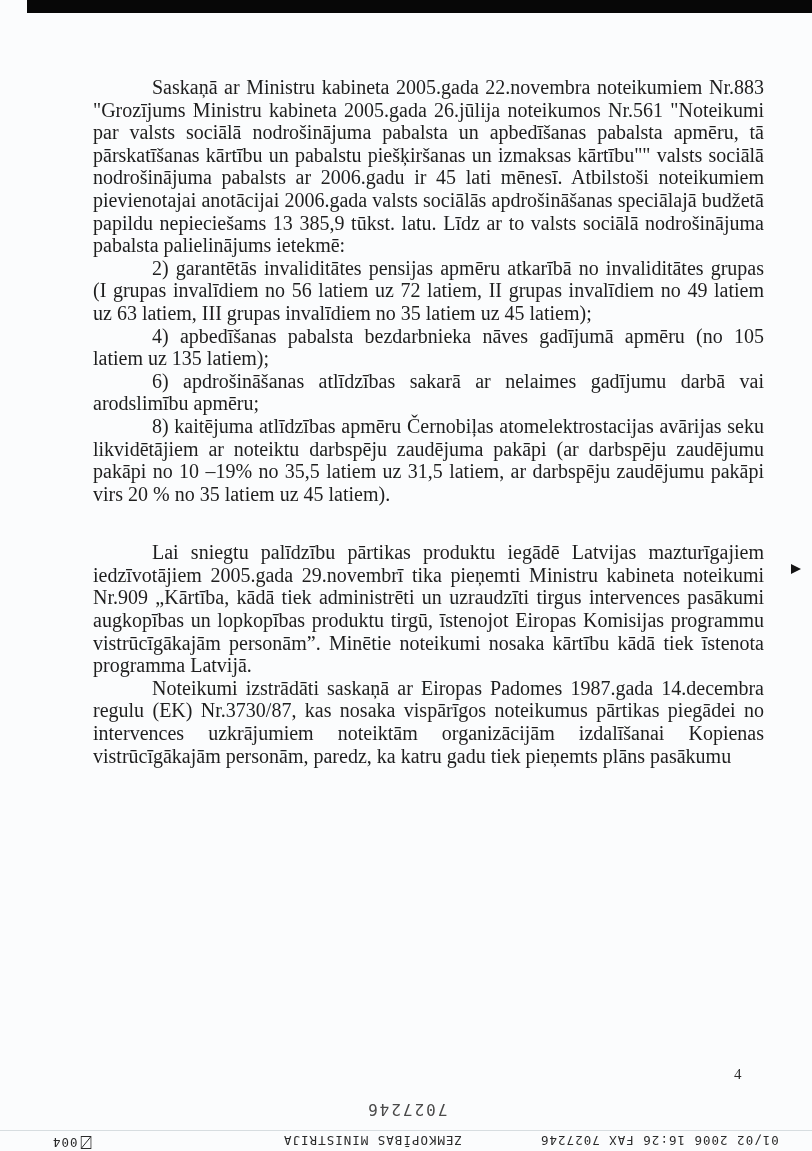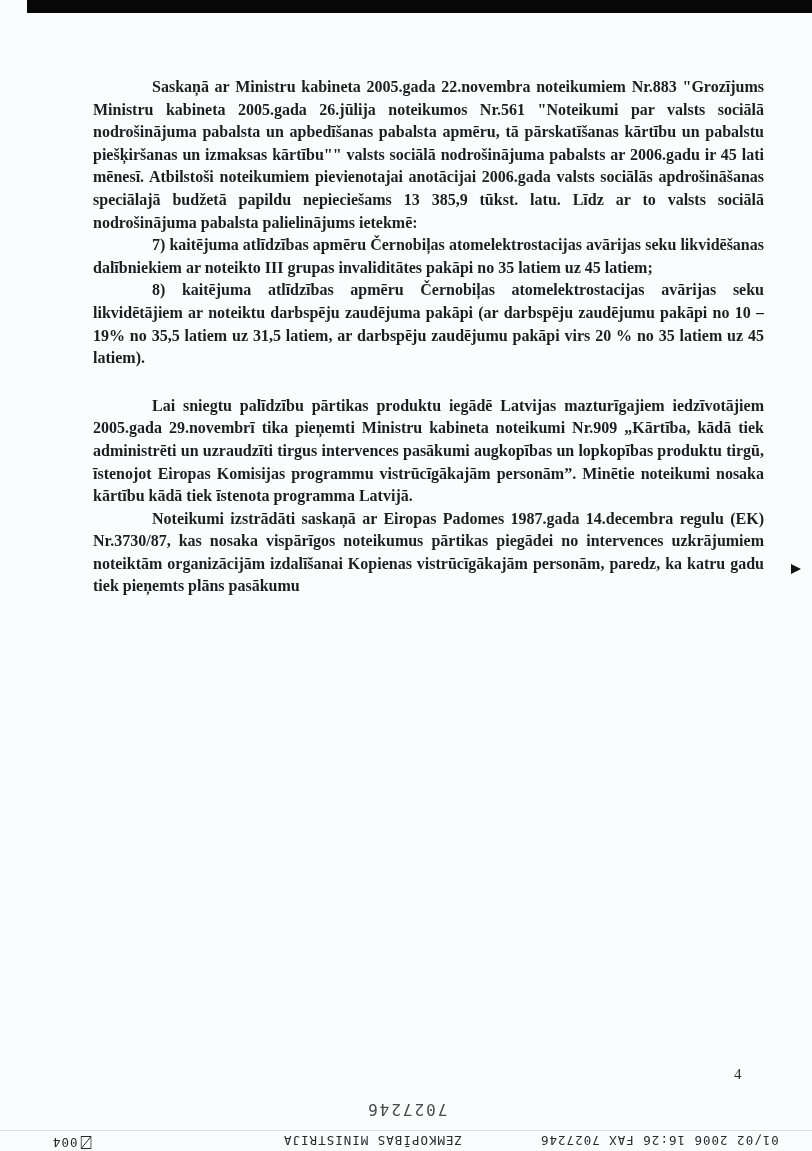--- a/index.html
+++ b/index.html
@@ -18,26 +18,25 @@
     overflow:hidden;
     font-family:"Liberation Serif", serif;
   }
   .topbar{
     position:absolute;left:27px;top:0;right:0;height:13px;
     background:var(--bar);
   }
   .content{
     position:absolute;left:93px;top:76px;width:671px;
     color:var(--ink);
-    font-size:16px;line-height:22.6px;
+    font-size:20px;line-height:22.6px;
     text-align:justify;
-    font-weight:bold;
   }
   .content p{margin:0;text-indent:59px;}
-  .content p.gap-before{margin-top:25px;}
+  .content p.gap-before{margin-top:36px;}
   .pagenum{
     position:absolute;left:734px;top:1066px;
     color:#2b2b2b;font-size:15px;font-family:"Liberation Serif",serif;
   }
   .cursor-arrow{
     position:absolute;left:791px;top:564px;
     width:0;height:0;
     border-left:10px solid #151515;
     border-top:5px solid transparent;
     border-bottom:5px solid transparent;
@@ -71,21 +70,23 @@
     display:inline-block;vertical-align:-2px;margin-right:3px;
   }
 </style>
 </head>
 <body>
 
 <div class="topbar"></div>
 
 <div class="content">
   <p>Saskaņā ar Ministru kabineta 2005.gada 22.novembra noteikumiem Nr.883 "Grozījums Ministru kabineta 2005.gada 26.jūlija noteikumos Nr.561 "Noteikumi par valsts sociālā nodrošinājuma pabalsta un apbedīšanas pabalsta apmēru, tā pārskatīšanas kārtību un pabalstu piešķiršanas un izmaksas kārtību"" valsts sociālā nodrošinājuma pabalsts ar 2006.gadu ir 45 lati mēnesī. Atbilstoši noteikumiem pievienotajai anotācijai 2006.gada valsts sociālās apdrošināšanas speciālajā budžetā papildu nepieciešams 13 385,9 tūkst. latu. Līdz ar to valsts sociālā nodrošinājuma pabalsta palielinājums ietekmē:</p>
-  <p>7)  kaitējuma atlīdzības apmēru Černobiļas atomelektrostacijas avārijas seku likvidēšanas dalībniekiem ar noteikto III grupas invaliditātes pakāpi no 35 latiem uz 45 latiem;</p>
+  <p>2)  garantētās invaliditātes pensijas apmēru atkarībā no invaliditātes grupas (I grupas invalīdiem no 56 latiem uz 72 latiem, II grupas invalīdiem no 49 latiem uz 63 latiem, III grupas invalīdiem no 35 latiem uz 45 latiem);</p>
+  <p>4)  apbedīšanas pabalsta bezdarbnieka nāves gadījumā apmēru (no 105 latiem uz 135 latiem);</p>
+  <p>6)  apdrošināšanas atlīdzības sakarā ar nelaimes gadījumu darbā vai arodslimību apmēru;</p>
   <p>8)  kaitējuma atlīdzības apmēru Černobiļas atomelektrostacijas avārijas seku likvidētājiem ar noteiktu darbspēju zaudējuma pakāpi (ar darbspēju zaudējumu pakāpi no 10 –19% no 35,5 latiem uz 31,5 latiem, ar darbspēju zaudējumu pakāpi virs 20 % no 35 latiem uz 45 latiem).</p>
   <p class="gap-before">Lai sniegtu palīdzību pārtikas produktu iegādē Latvijas mazturīgajiem iedzīvotājiem 2005.gada 29.novembrī tika pieņemti Ministru kabineta noteikumi Nr.909 „Kārtība, kādā tiek administrēti un uzraudzīti tirgus intervences pasākumi augkopības un lopkopības produktu tirgū, īstenojot Eiropas Komisijas programmu vistrūcīgākajām personām”. Minētie noteikumi nosaka kārtību kādā tiek īstenota programma Latvijā.</p>
   <p>Noteikumi izstrādāti saskaņā ar Eiropas Padomes 1987.gada 14.decembra regulu (EK) Nr.3730/87, kas nosaka vispārīgos noteikumus pārtikas piegādei no intervences uzkrājumiem noteiktām organizācijām izdalīšanai Kopienas vistrūcīgākajām personām, paredz, ka katru gadu tiek pieņemts plāns pasākumu</p>
 </div>
 
 <div class="pagenum">4</div>
 
 <div class="cursor-arrow"></div>
 
 <div class="stamp">7027246</div>

